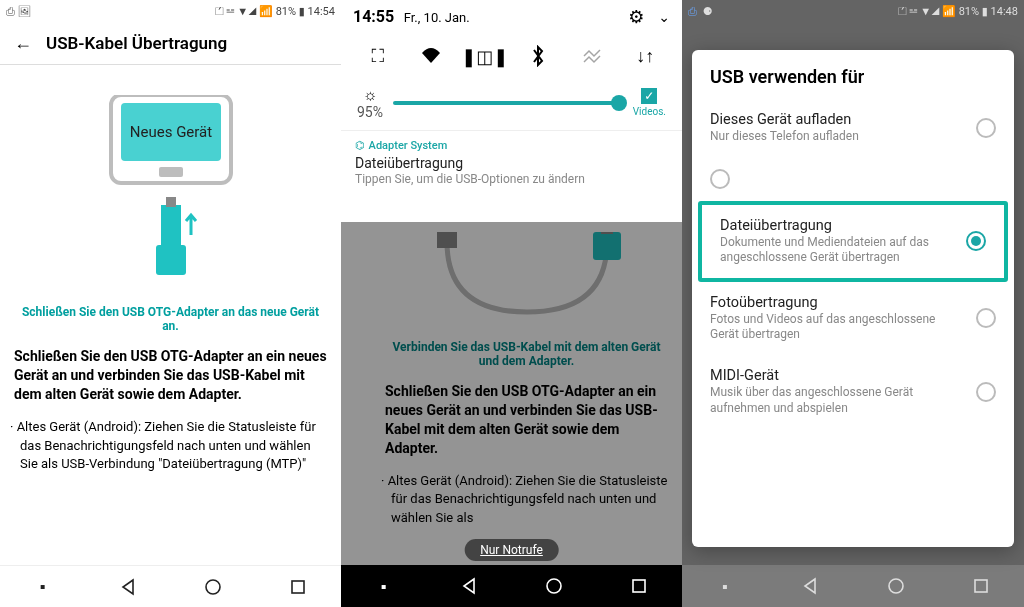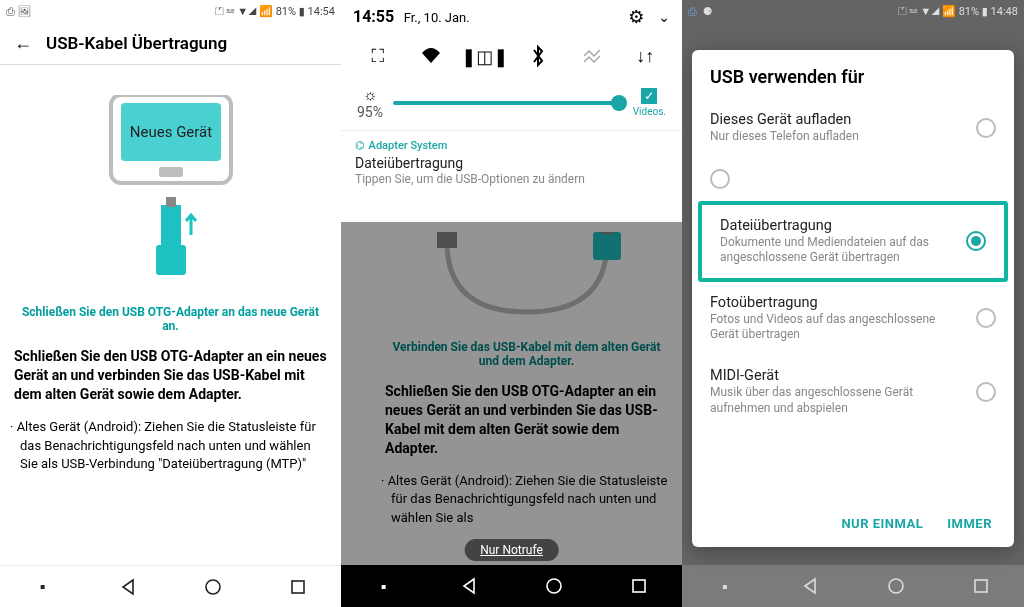--- a/index.html
+++ b/index.html
@@ -319,24 +319,20 @@
     </div>
 
     <div class="option">
       <div class="txt">
         <div class="opt-title">MIDI-Gerät</div>
         <div class="opt-sub">Musik über das angeschlossene Gerät aufnehmen und abspielen</div>
       </div>
       <div class="radio"></div>
     </div>
 
-    <div class="dlg-actions">
-      <span class="dlg-btn">NUR EINMAL</span>
-      <span class="dlg-btn">IMMER</span>
-    </div>
   </div>
 
   <div class="navbar light" style="background:rgba(255,255,255,0.15);border:none;">
     <span class="nav-icon" style="color:#ddd">▪</span>
     <span class="nav-icon">
         <svg width="18" height="18">
           <path d="M14 2 L4 9 L14 16 Z" fill="none" stroke="#ddd" stroke-width="1.6"></path>
         </svg>
       </span>
     <span class="nav-icon">

